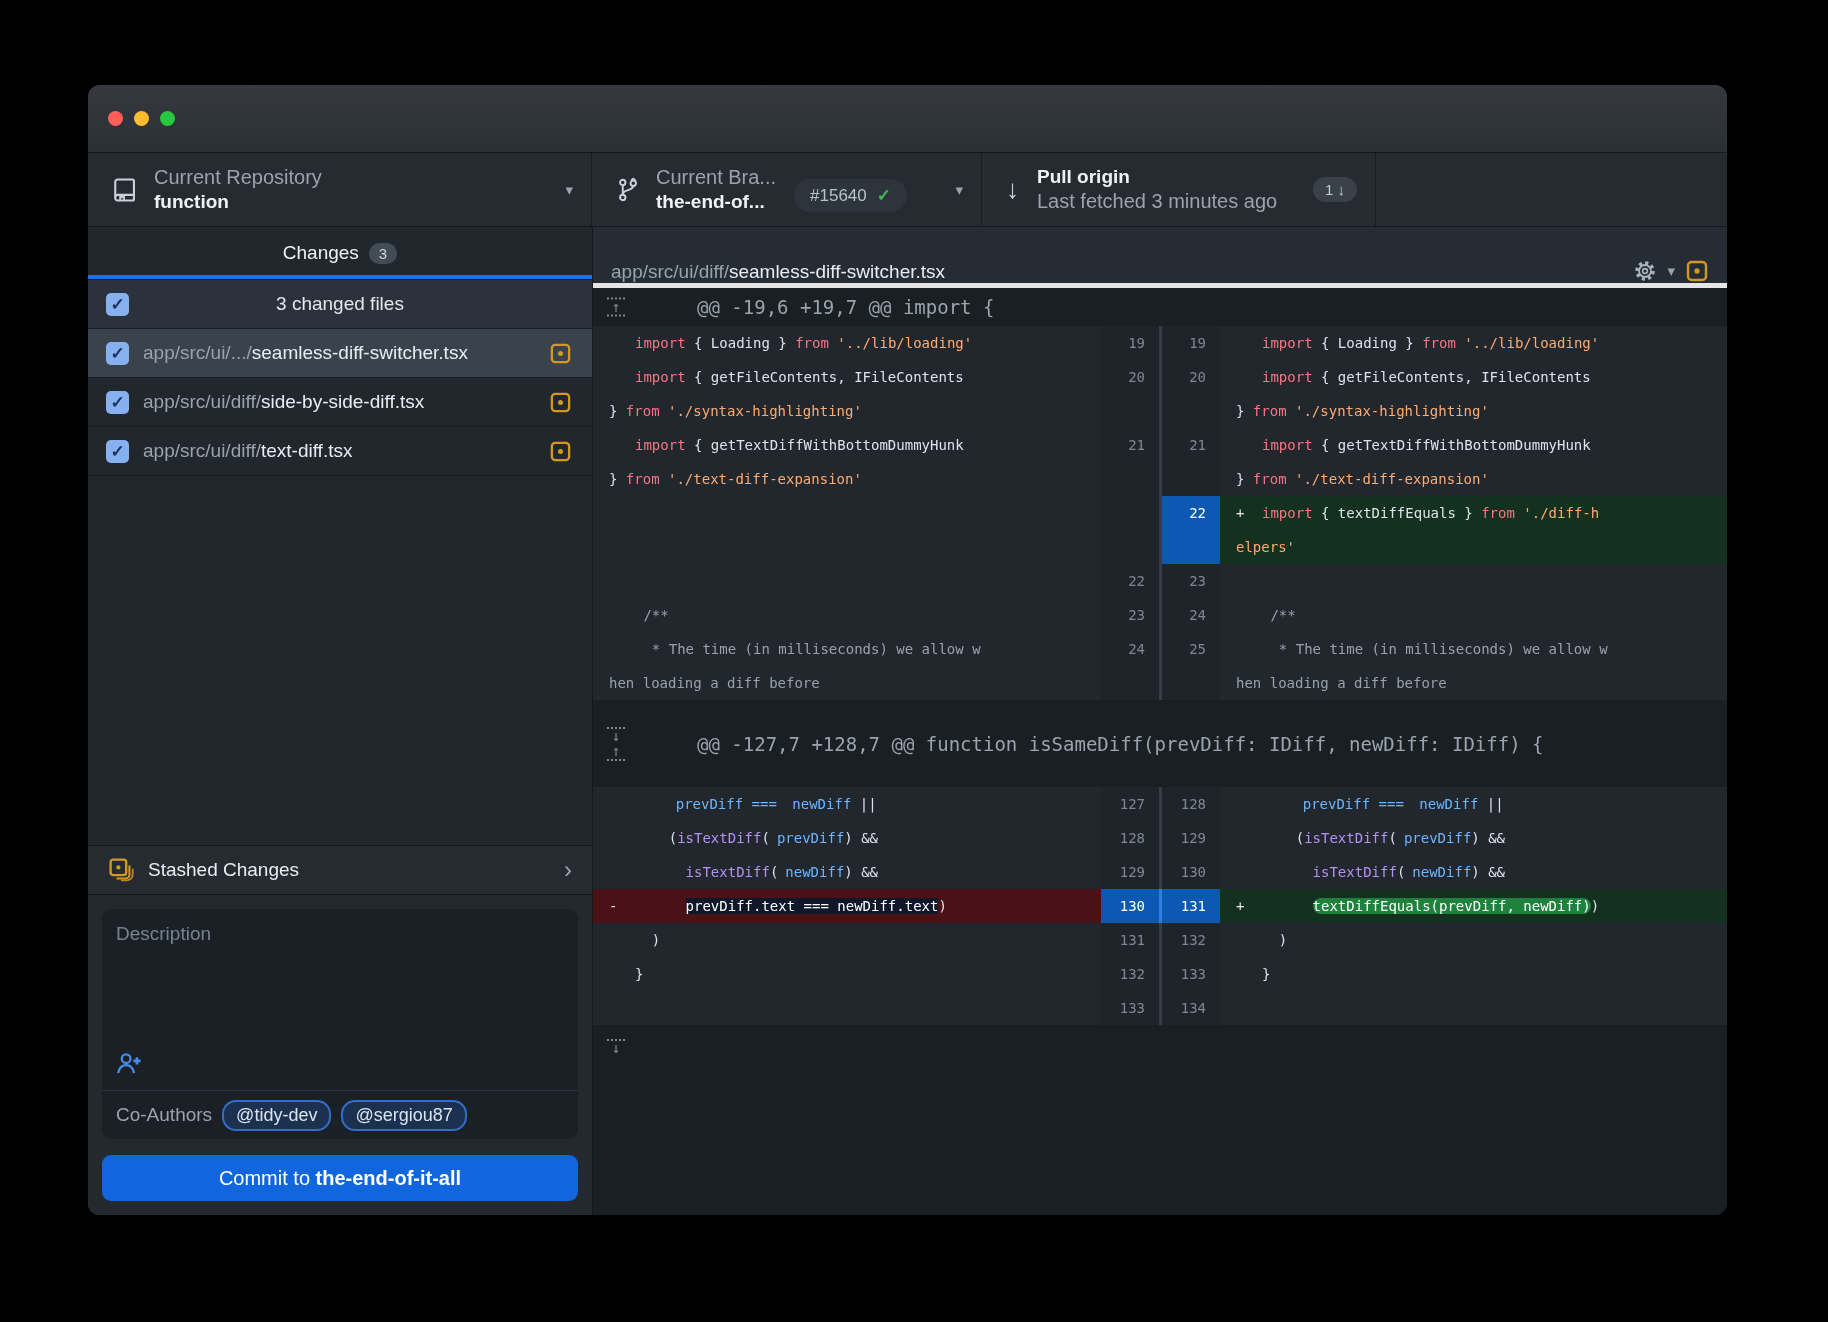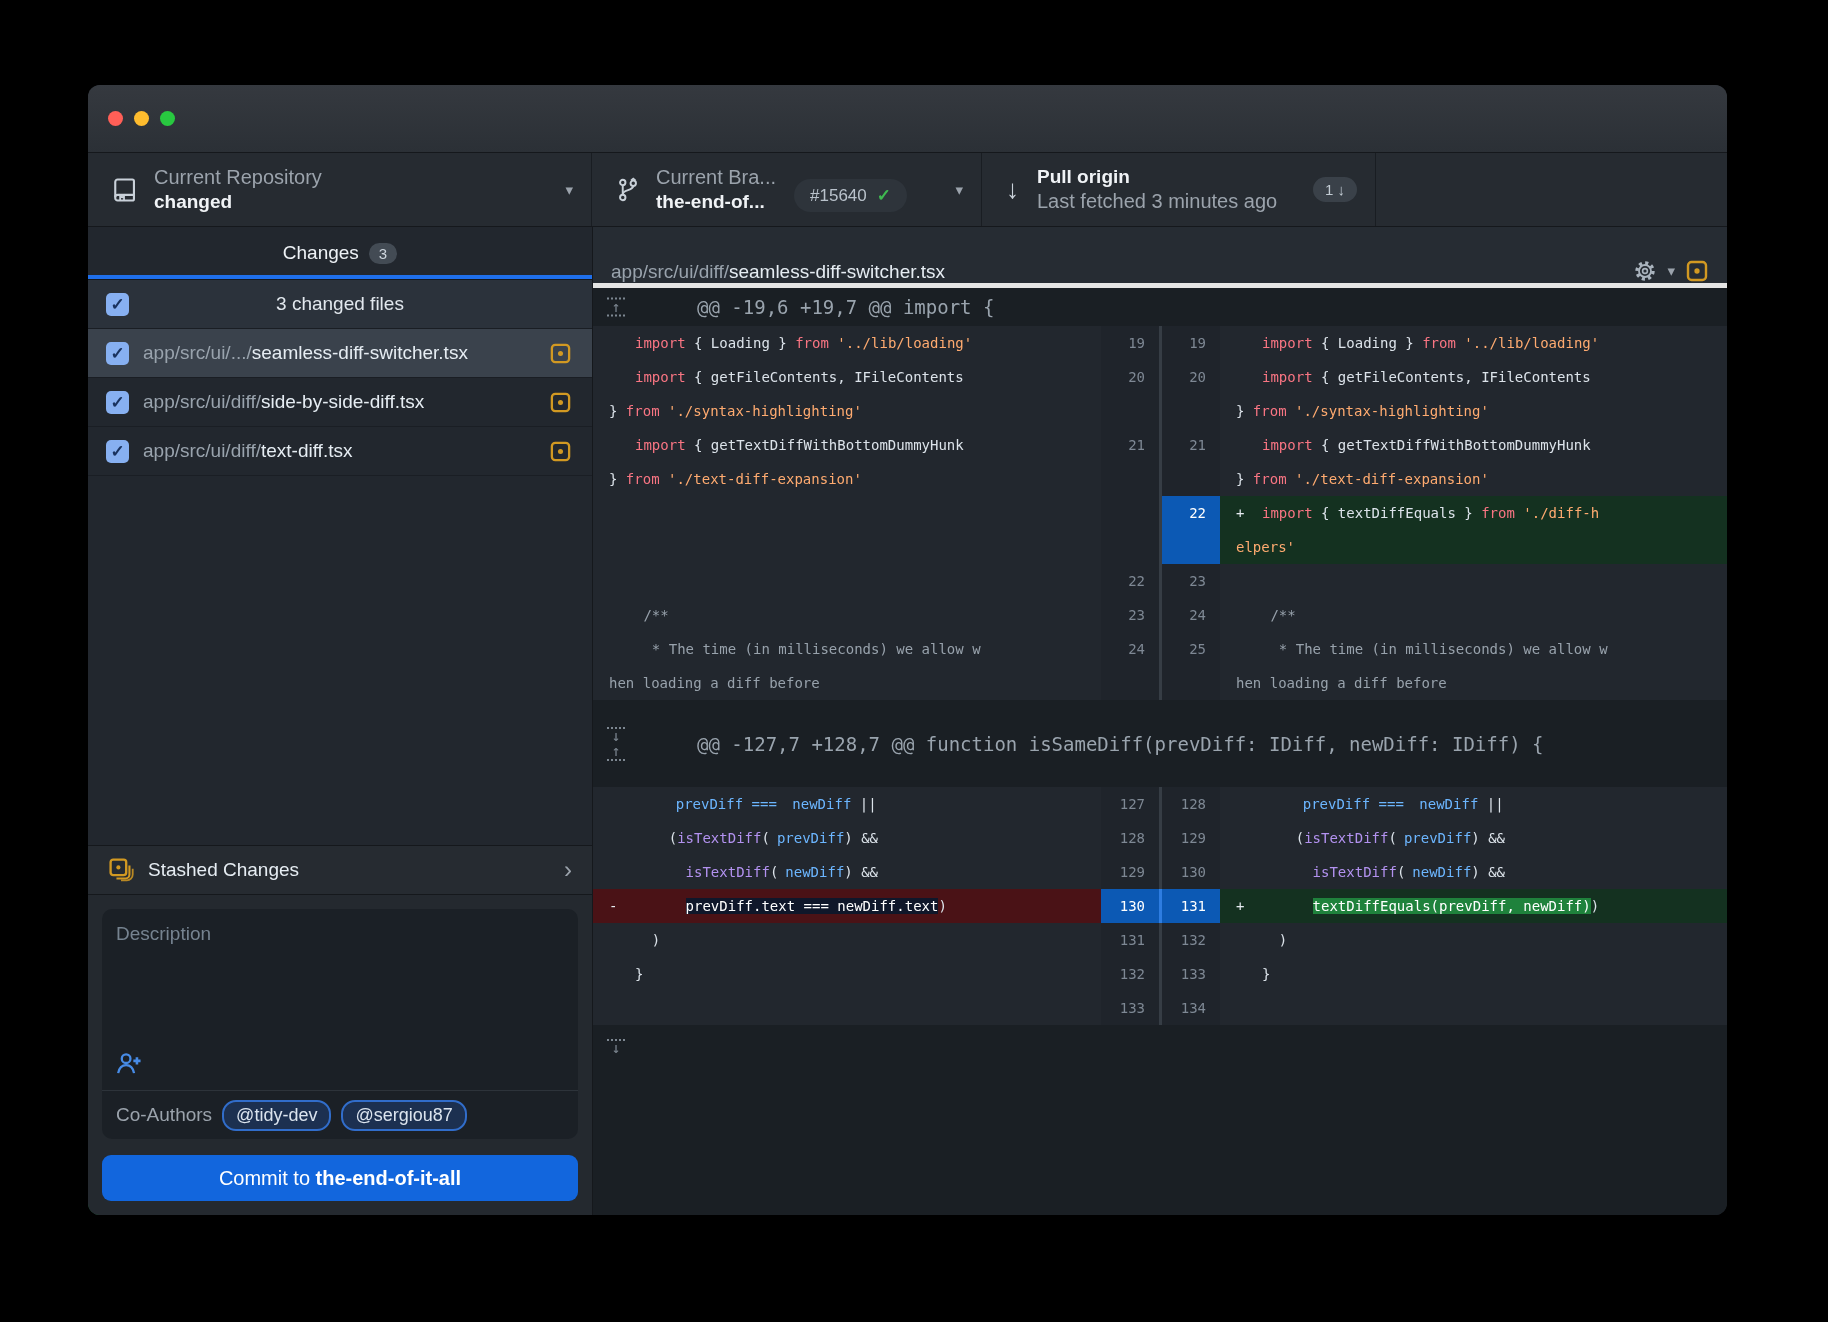--- a/index.html
+++ b/index.html
@@ -98,21 +98,21 @@
   .dcode.right{flex:1;min-width:0;}
   .dcode.add{background:#143120;}
   .dcode.del{background:#4a1216;}
   .mk{display:inline-block;width:26px;color:#e7ecf1;}
   .gut{flex:0 0 58px;background:#1f242b;color:#7e8894;text-align:right;padding-right:14px;box-sizing:border-box;cursor:pointer;}
   .gut.sel{background:#0c59b4;color:#fff;}
   .gdiv{flex:0 0 3px;background:#363d45;}
   .gdiv.sel{background:#2e7de1;}
   .seg.k{color:#f97583;} .seg.s{color:#ffab70;} .seg.c{color:#98a2ac;}
   .seg.v{color:#6cb6ff;margin-left:7px;} .seg.f{color:#b392f0;} .seg.o{color:#6cb6ff;} .seg.p{color:#dce3ea;}
-  .seg.dh{background:#0f172a;color:#fff;} .seg.ah{background:#1f823c;color:#fff;}
+  .seg.dh{background:#0f172a;color:#fff;} .seg.ah{background:#1f823c;color:#fff;border-radius:9px;}
   .modicon{display:inline-flex;}
 </style>
 </head>
 <body>
 
 <div class="screen">
   <div class="window">
 
     <div class="titlebar">
       <span class="tl red"></span>
@@ -124,21 +124,21 @@
       <div class="tbsec repo">
         <span class="tbicon">
           <svg width="26" height="26" viewBox="0 0 16 16" fill="none" stroke="#c9d1d9" stroke-width="1.3">
             <path d="M3.5 1.5h9a1 1 0 0 1 1 1v11a1 1 0 0 1-1 1h-9a1.5 1.5 0 0 1-1.5-1.5v-10A1.5 1.5 0 0 1 3.5 1.5z"></path>
             <path d="M2 12.5A1.5 1.5 0 0 1 3.5 11h10"></path>
             <path d="M5 14.5v-3l1.2 1 1.2-1v3" stroke-width="1.1"></path>
           </svg>
         </span>
         <span class="tblabels">
           <span class="tbsmall">Current Repository</span>
-          <span class="tbbig">changed</span>
+          <span class="tbbig">function</span>
         </span>
         <span class="caret">▾</span>
       </div>
 
       <div class="tbsec branch">
         <span class="tbicon">
           <svg width="24" height="28" viewBox="0 0 16 18" fill="none" stroke="#c9d1d9" stroke-width="1.3">
             <circle cx="4.5" cy="4" r="1.8"></circle>
               <circle cx="4.5" cy="14" r="1.8"></circle>
               <circle cx="11.5" cy="4.5" r="1.8"></circle>

